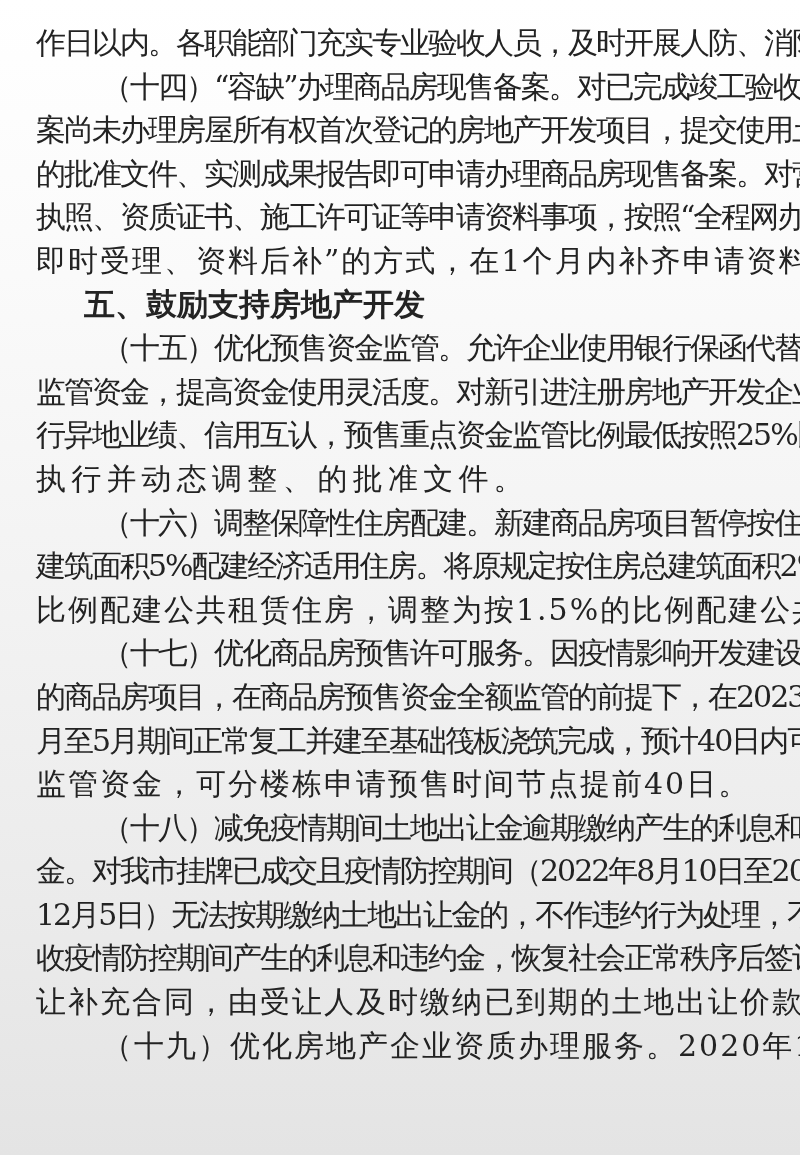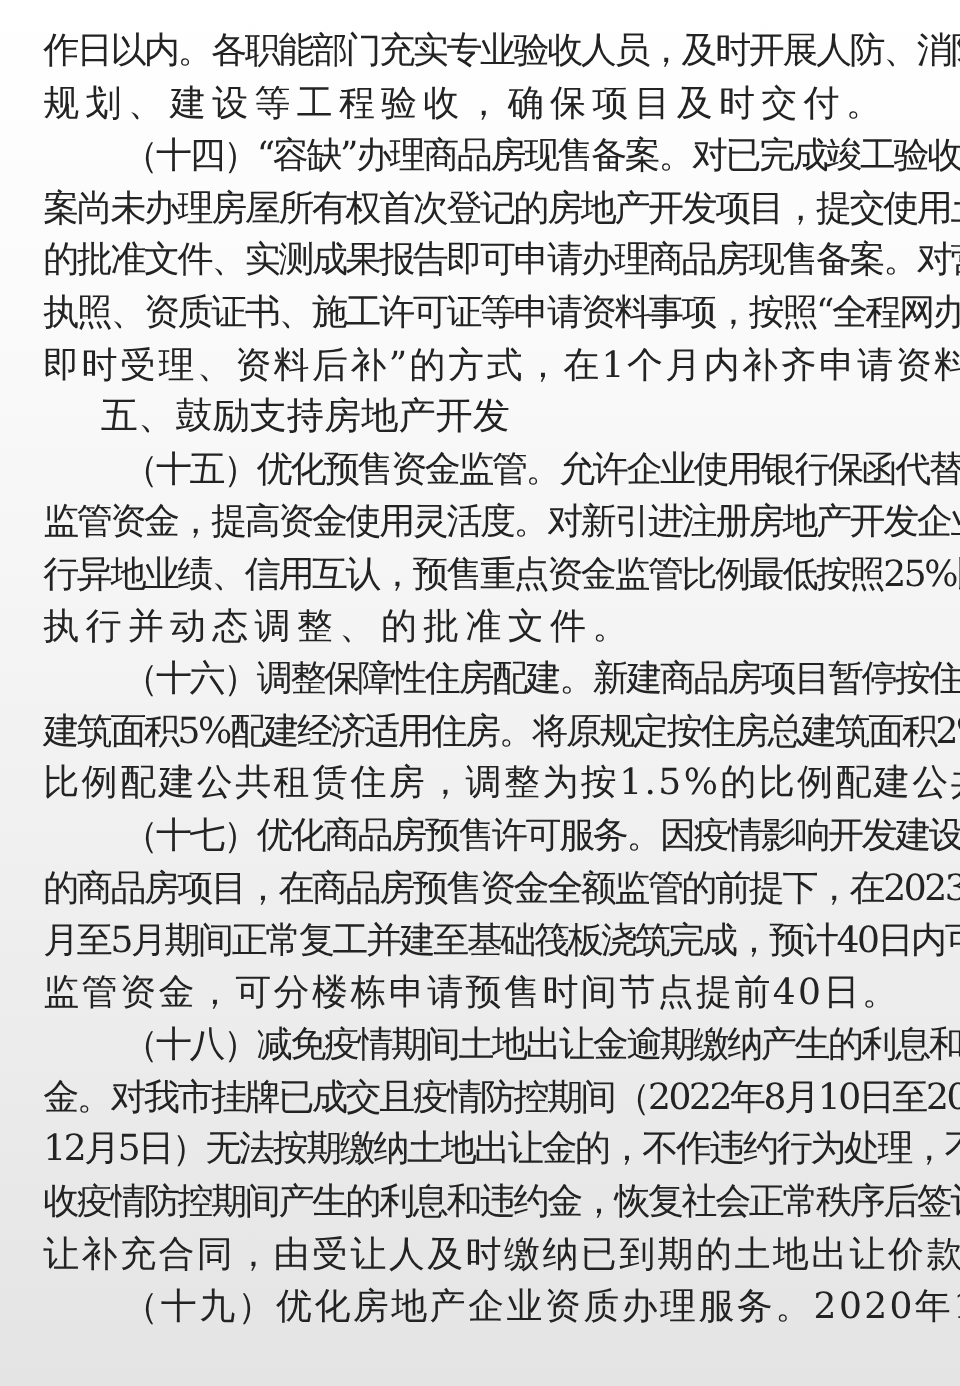--- a/index.html
+++ b/index.html
@@ -27,34 +27,33 @@
       font-size: 30px;
       white-space: nowrap;
       letter-spacing: 5.2px;
       overflow: visible;
     }
     .indent {
       padding-left: 66px;
     }
     .heading {
       font-family: "DejaVu Sans", "Liberation Sans", sans-serif;
-      font-weight: normal;
+      font-weight: bold;
       letter-spacing: 0px;
       font-size: 31px;
       padding-left: 48px;
     }
   </style>
 </head>
 <body>
 
 <div class="page">
 
   <div>
     <div class="line" style="letter-spacing: -2px;">作日以内。各职能部门充实专业验收人员，及时开展人防、消防、</div>
-    <div class="line">规划、建设等工程验收，确保项目及时交付。</div>
   </div>
 
   <div>
     <div class="line indent" style="letter-spacing: -2px;">（十四）“容缺”办理商品房现售备案。对已完成竣工验收备</div>
     <div class="line" style="letter-spacing: -2px;">案尚未办理房屋所有权首次登记的房地产开发项目，提交使用土地</div>
     <div class="line" style="letter-spacing: -2px;">的批准文件、实测成果报告即可申请办理商品房现售备案。对营业</div>
     <div class="line" style="letter-spacing: -2px;">执照、资质证书、施工许可证等申请资料事项，按照“全程网办、</div>
     <div class="line" style="letter-spacing: 2px;">即时受理、资料后补”的方式，在1个月内补齐申请资料。</div>
   </div>
 

